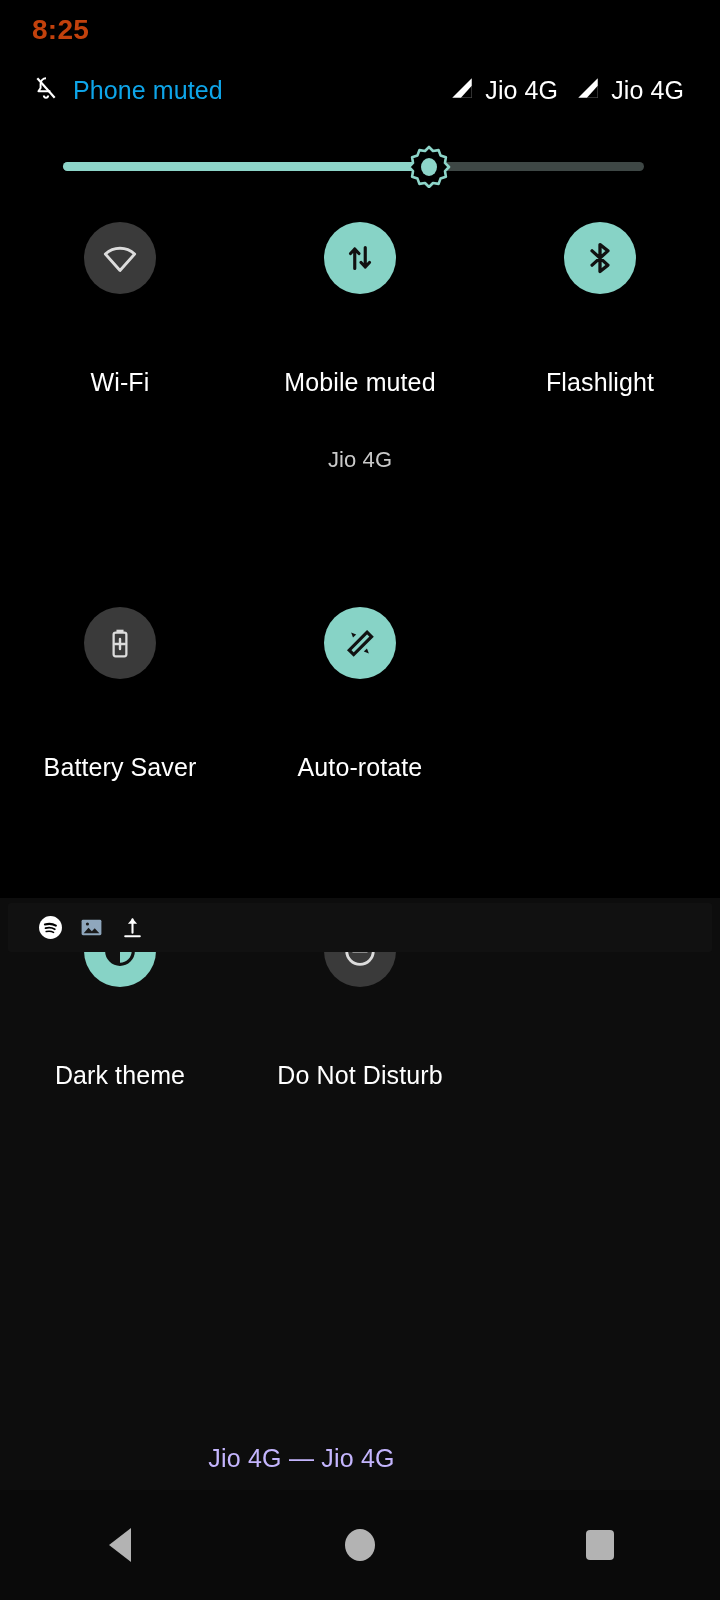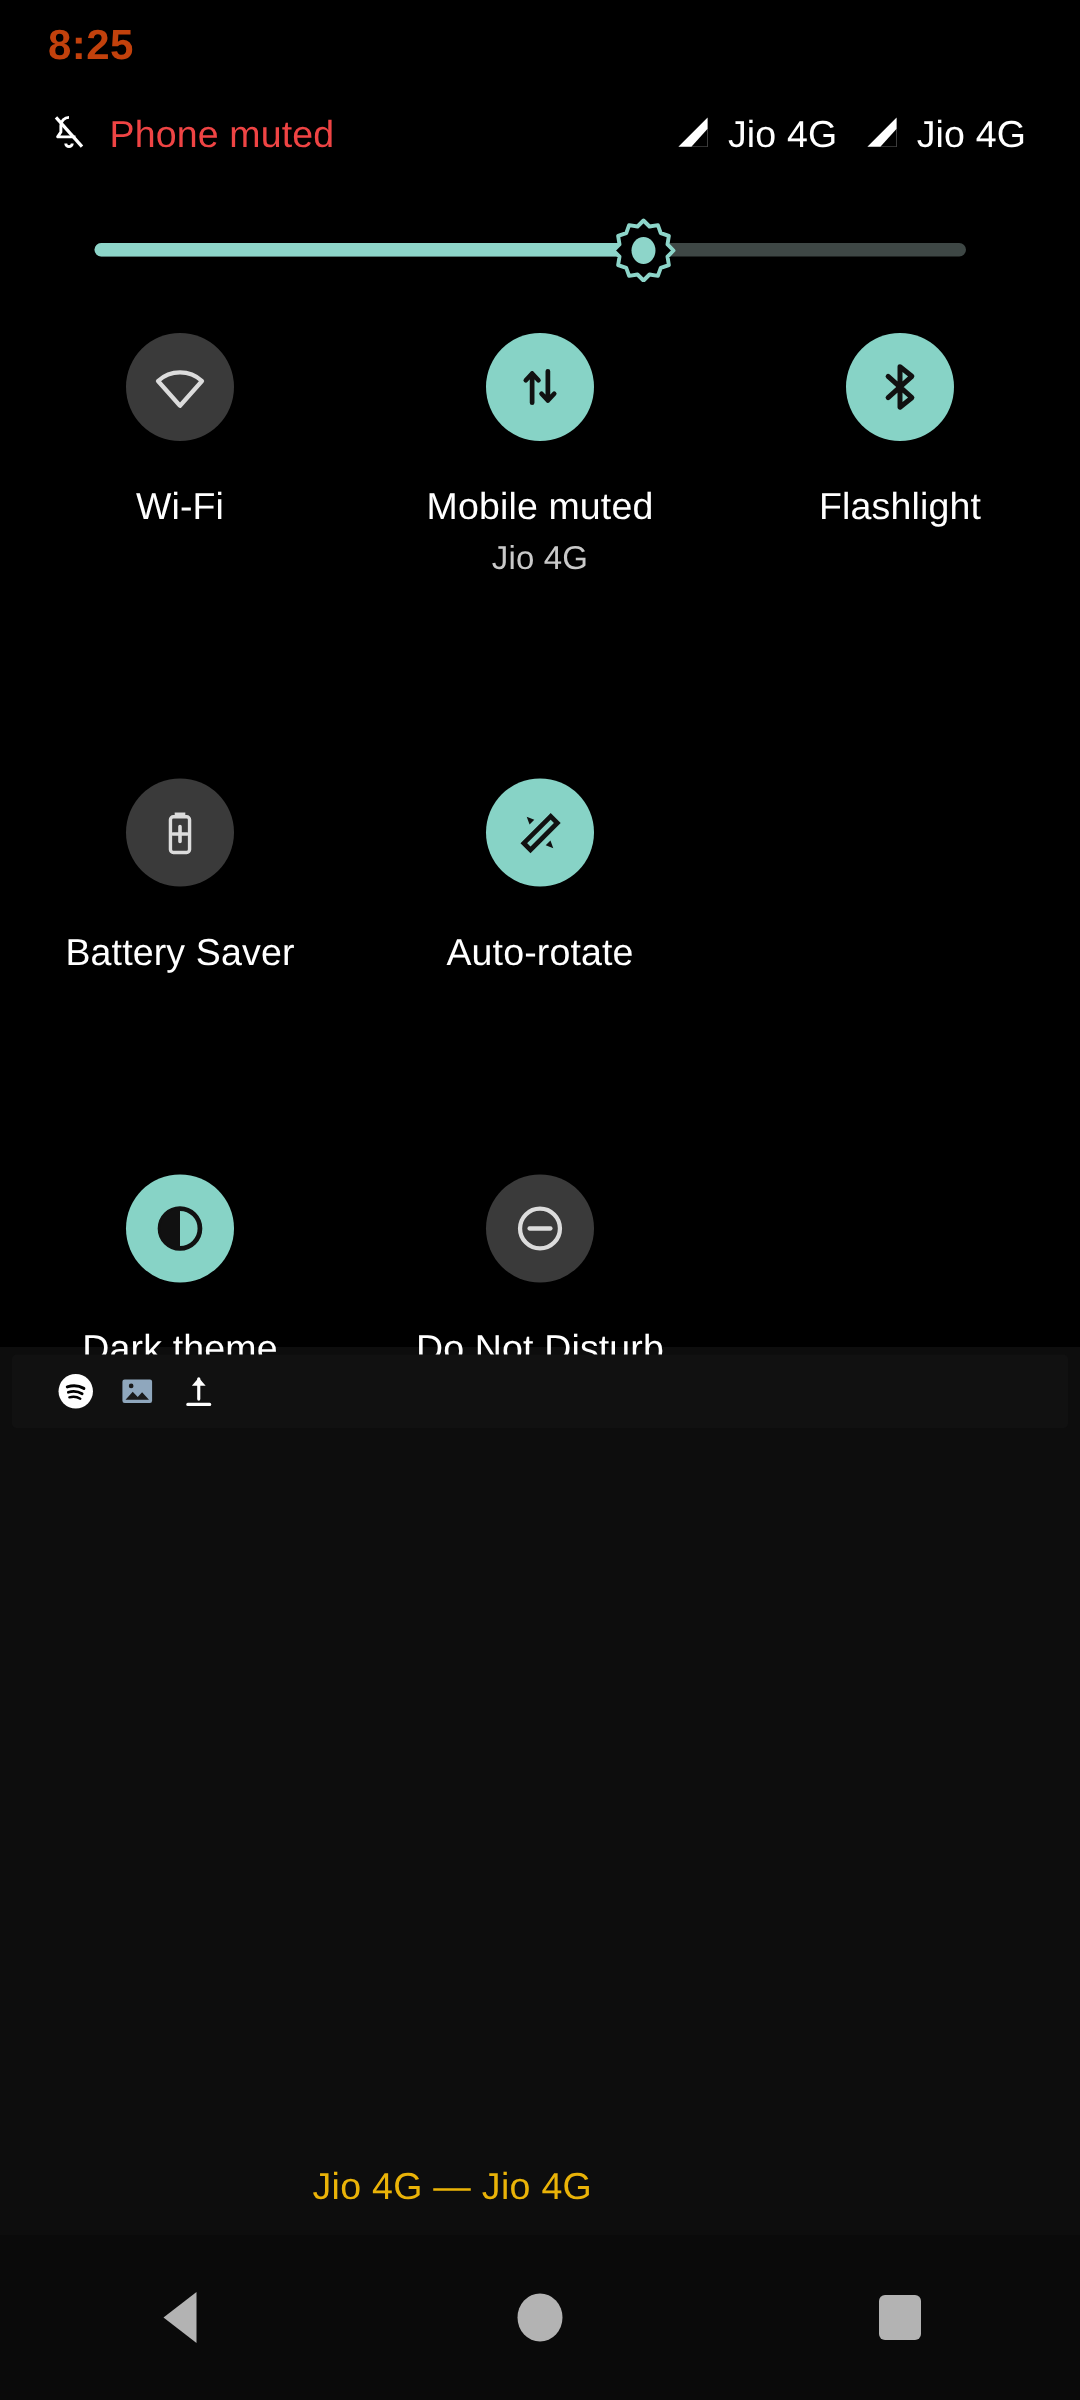--- a/index.html
+++ b/index.html
@@ -21,21 +21,21 @@
     background:#000;
   }
 
   
   .clock {
     position:absolute; left:32px; top:14px;
     font-size:28px; font-weight:bold; color:#c2410c; letter-spacing:.3px;
   }
   .statusrow { position:absolute; left:0; top:74px; width:720px; height:42px; }
   .muted-group { position:absolute; left:33px; top:0; display:flex; align-items:center; gap:14px; }
-  .muted-label { font-size:25px; color:#ef4444; letter-spacing:.1px; }
+  .muted-label { font-size:25px; color:#0ea5e9; letter-spacing:.1px; }
   .sig-group { position:absolute; right:36px; top:1px; display:flex; align-items:center; gap:17px; }
   .sig-item { display:flex; align-items:center; gap:10px; }
   .sig-label { font-size:25px; color:#fff; letter-spacing:.1px; }
 
   
   .brightness { position:absolute; left:63px; top:158px; width:581px; height:18px; }
   .bright-track {
     position:absolute; left:0; top:4px; width:100%; height:9px;
     background:#3e4745; border-radius:6px;
   }
@@ -43,21 +43,21 @@
     position:absolute; left:0; top:4px; height:9px;
     background:#8dd5c9; border-radius:6px;
   }
   .bright-thumb {
     position:absolute; top:-14px; width:44px; height:44px; margin-left:-22px;
   }
 
   
   .tiles { position:absolute; left:0; top:222px; width:720px; }
   .tile-row { display:flex; width:720px; }
-  .tile { width:240px; display:flex; flex-direction:column; align-items:center; }
+  .tile { width:240px; display:flex; flex-direction:column; align-items:center;gap:44px; }
   .tile-circle {
     width:72px; height:72px; border-radius:50%;
     display:flex; align-items:center; justify-content:center;
     background:#3a3a3a;
   }
   .tile-circle.on { background:#87d3c6; }
   .tile-label {
     margin-top:30px; font-size:25px; color:#ffffff;
     letter-spacing:.1px; white-space:nowrap;
   }
@@ -72,21 +72,21 @@
   .shelf {
     position:absolute; left:8px; top:903px; width:704px; height:49px;
     background:#111111; border-radius:3px;
     display:flex; align-items:center; gap:14px; padding-left:29px;
   }
   .shelf-icon { width:27px; height:27px; display:flex; align-items:center; justify-content:center; }
 
   
   .carrier {
     position:absolute; left:0; top:1444px; width:603px;
-    text-align:center; font-size:25px; color:#eab308; letter-spacing:.2px;
+    text-align:center; font-size:25px; color:#c4b5fd; letter-spacing:.2px;
   }
   .navbar {
     position:absolute; left:0; top:1490px; width:720px; height:110px;
     background:#0a0a0a; display:flex; align-items:center; justify-content:space-around;
   }
   .nav-btn { width:120px; height:70px; display:flex; align-items:center; justify-content:center; }
   .nav-back { width:0;height:0;border-top:17px solid transparent;border-bottom:17px solid transparent;border-right:22px solid #b3b3b3; }
   .nav-home { width:30px;height:32px;border-radius:50%;background:#b3b3b3; }
   .nav-recent { width:28px;height:30px;border-radius:4px;background:#b3b3b3; }
 </style>

